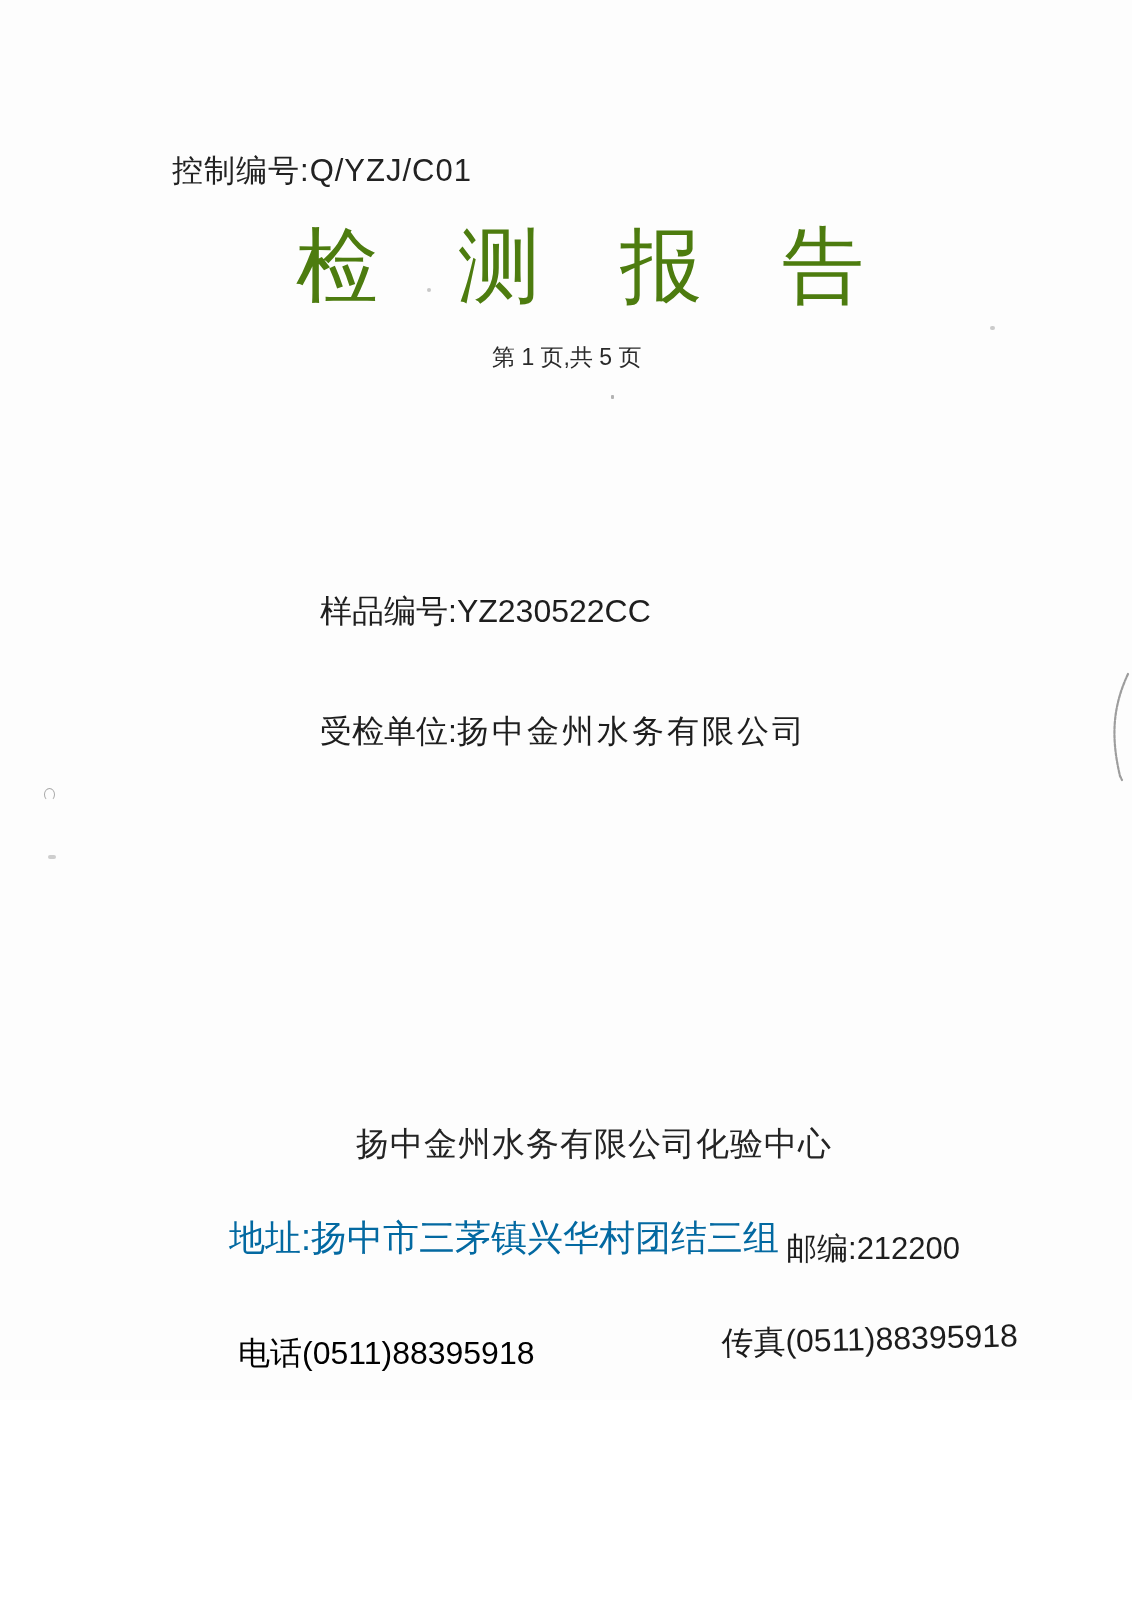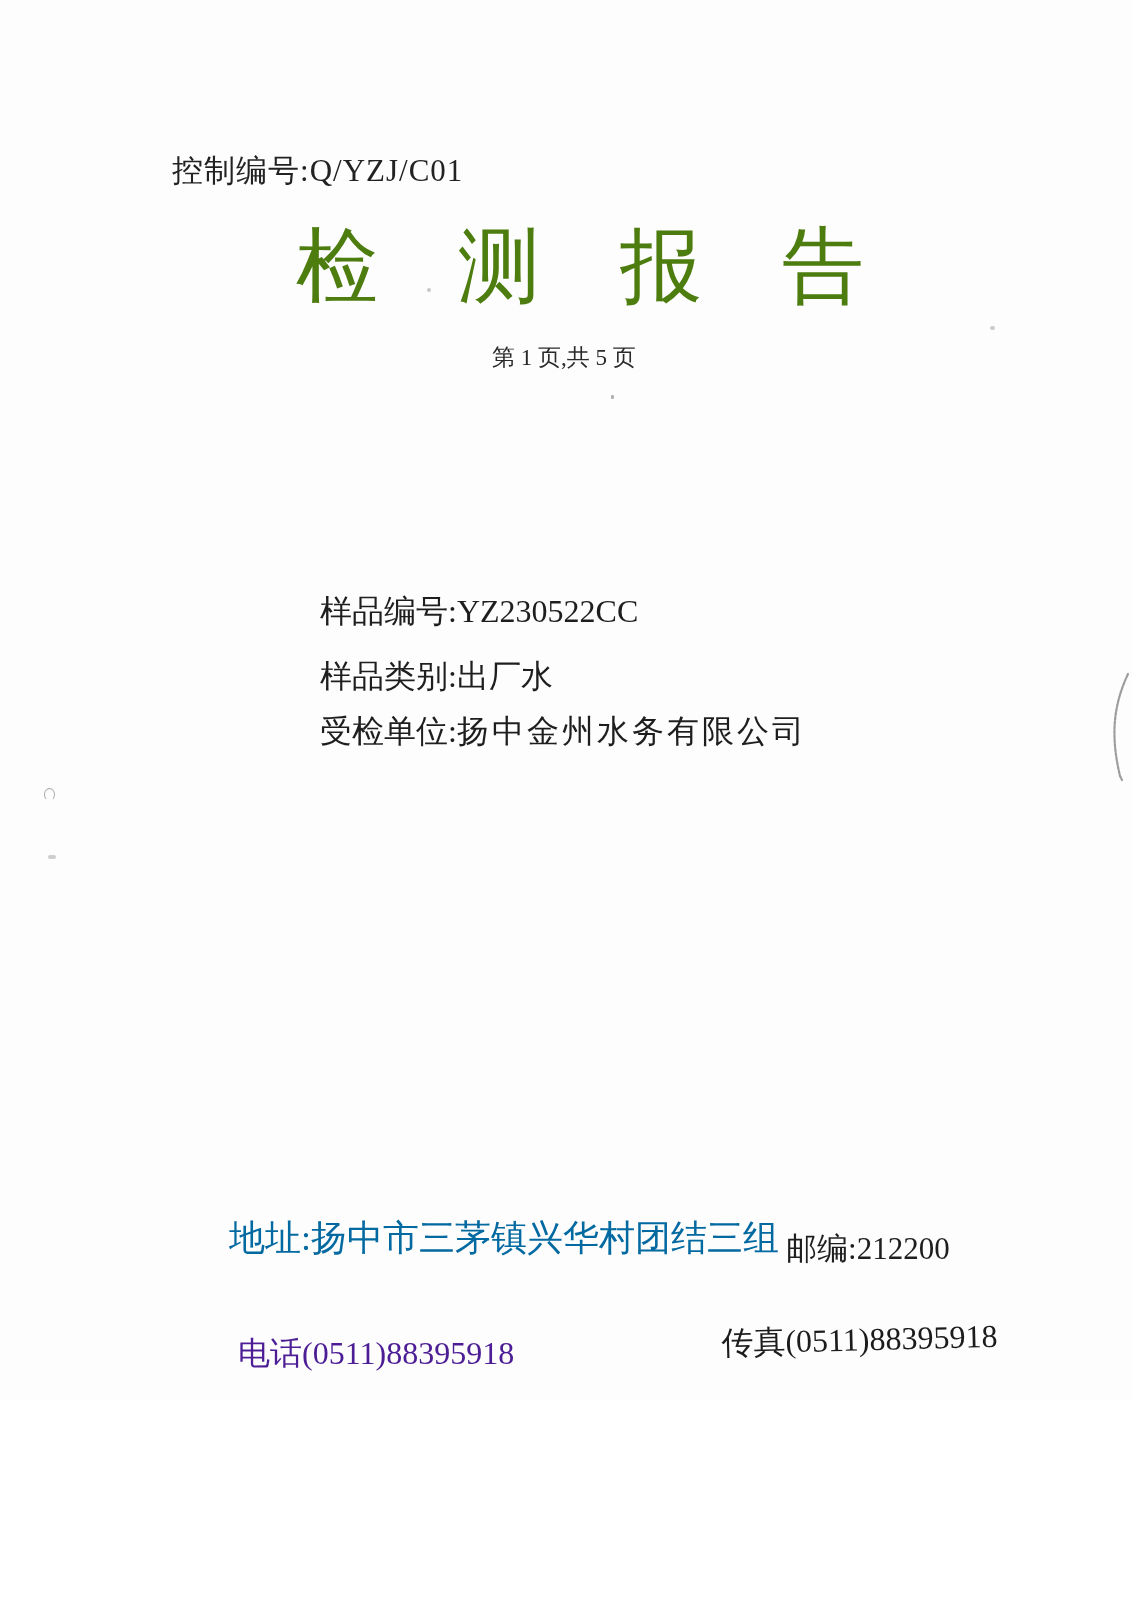--- a/index.html
+++ b/index.html
@@ -6,21 +6,21 @@
     margin: 0;
     padding: 0;
     background: #ffffff;
   }
   .page {
     position: relative;
     width: 1132px;
     height: 1400px;
     background: #fdfdfd;
     overflow: hidden;
-    font-family: Liberation Serif, serif;
+    font-family: Liberation Sans, sans-serif;
     color: #1f1f1f;
   }
   .abs { position: absolute; white-space: nowrap; }
 
   .control-number {
     left: 172px; top: 150px;
     font-size: 31px;
     letter-spacing: 1px;
     color: #222;
   }
@@ -60,21 +60,21 @@
   }
   .postal-line {
     left: 786px; top: 1204px;
     font-size: 31px;
     color: #1e1e1e;
     margin-top: 24px;
   }
   .phone-line {
     left: 238px; top: 1332px;
     font-size: 32px;
-    color: #4c1d95;
+    color: #000000;
   }
   .fax-line {
     left: 722px; top: 1322px;
     font-size: 32px;
     color: #1c1c1c;
     transform: rotate(-1.5deg);
     transform-origin: left bottom;
   }
 
   
@@ -118,28 +118,26 @@
   </div>
 
   <div class="abs report-title">检测报告</div>
 
   <div class="abs page-indicator">第 1 页,共 5 页</div>
 
   <div class="abs sample-line sample-line-1">
     <span class="label">样品编号:</span><span class="value">YZ230522CC</span>
   </div>
 
-  <div class="abs sample-line sample-line-2">
-    <span class="label">样品类别:</span><span class="value">出厂水</span>
-  </div>
 
   <div class="abs sample-line sample-line-3">
     <span class="label">受检单位:</span><span class="value">扬中金州水务有限公司</span>
   </div>
 
+  <div class="abs lab-name">扬中金州水务有限公司化验中心</div>
 
   <div class="abs address-line">
     <span>地址:</span><span>扬中市三茅镇兴华村团结三组</span>
   </div>
 
   <div class="abs postal-line">
     <span>邮编:</span><span>212200</span>
   </div>
 
   <div class="abs phone-line">

